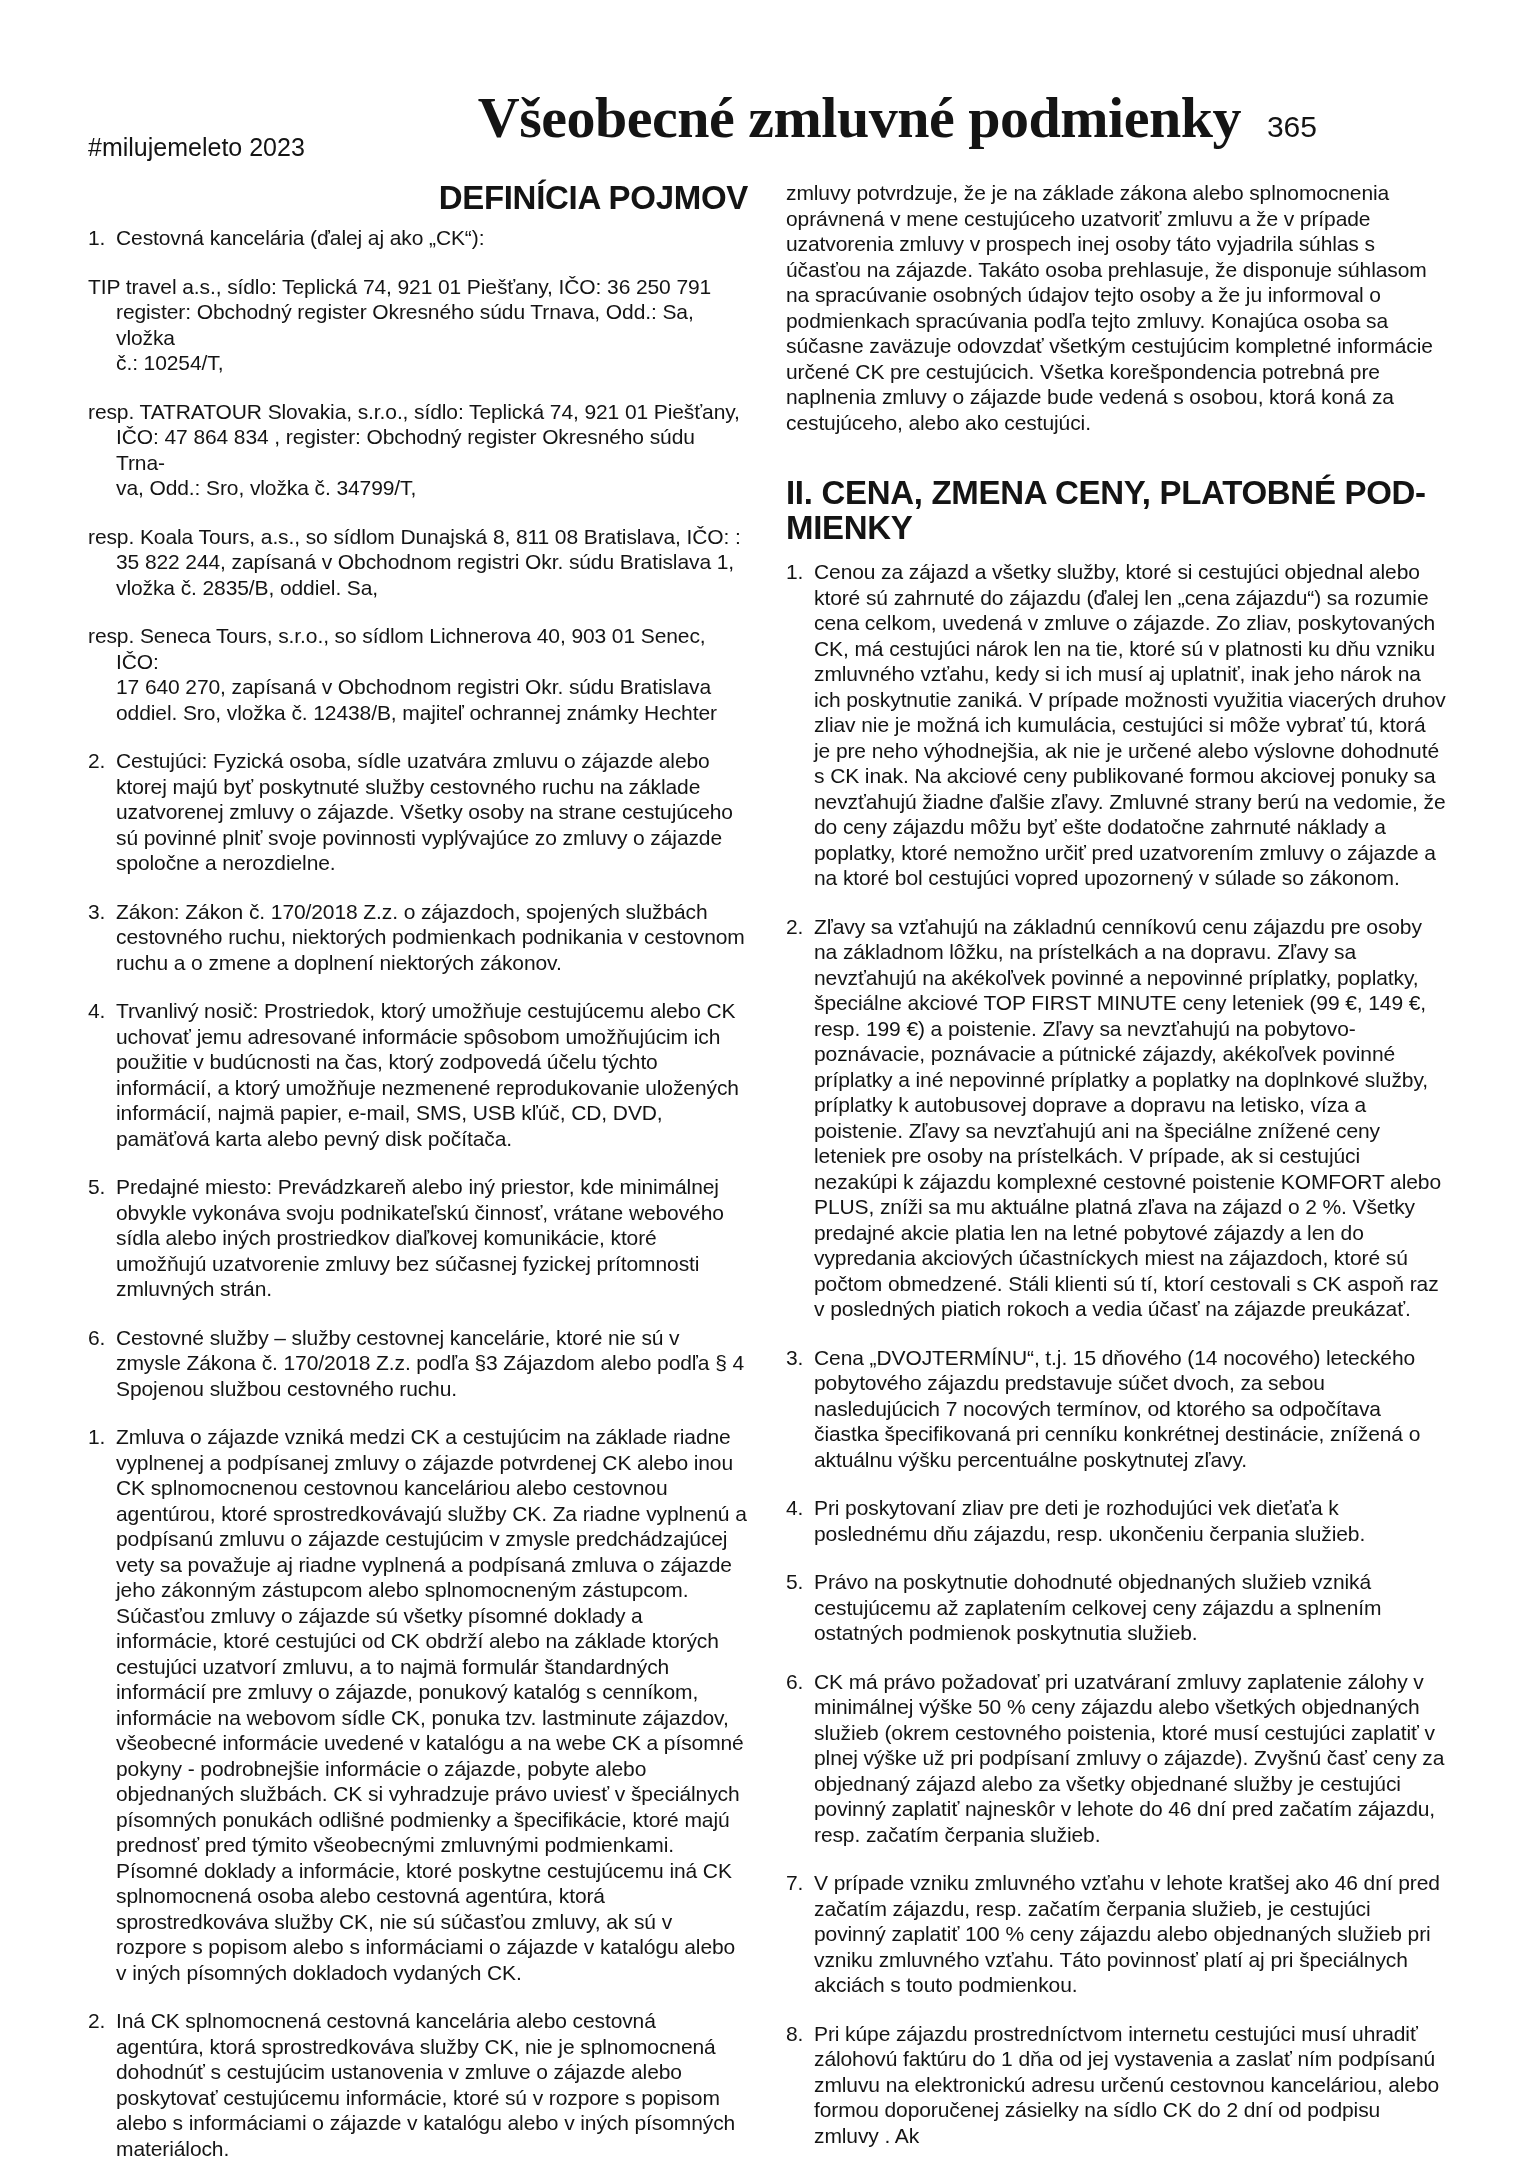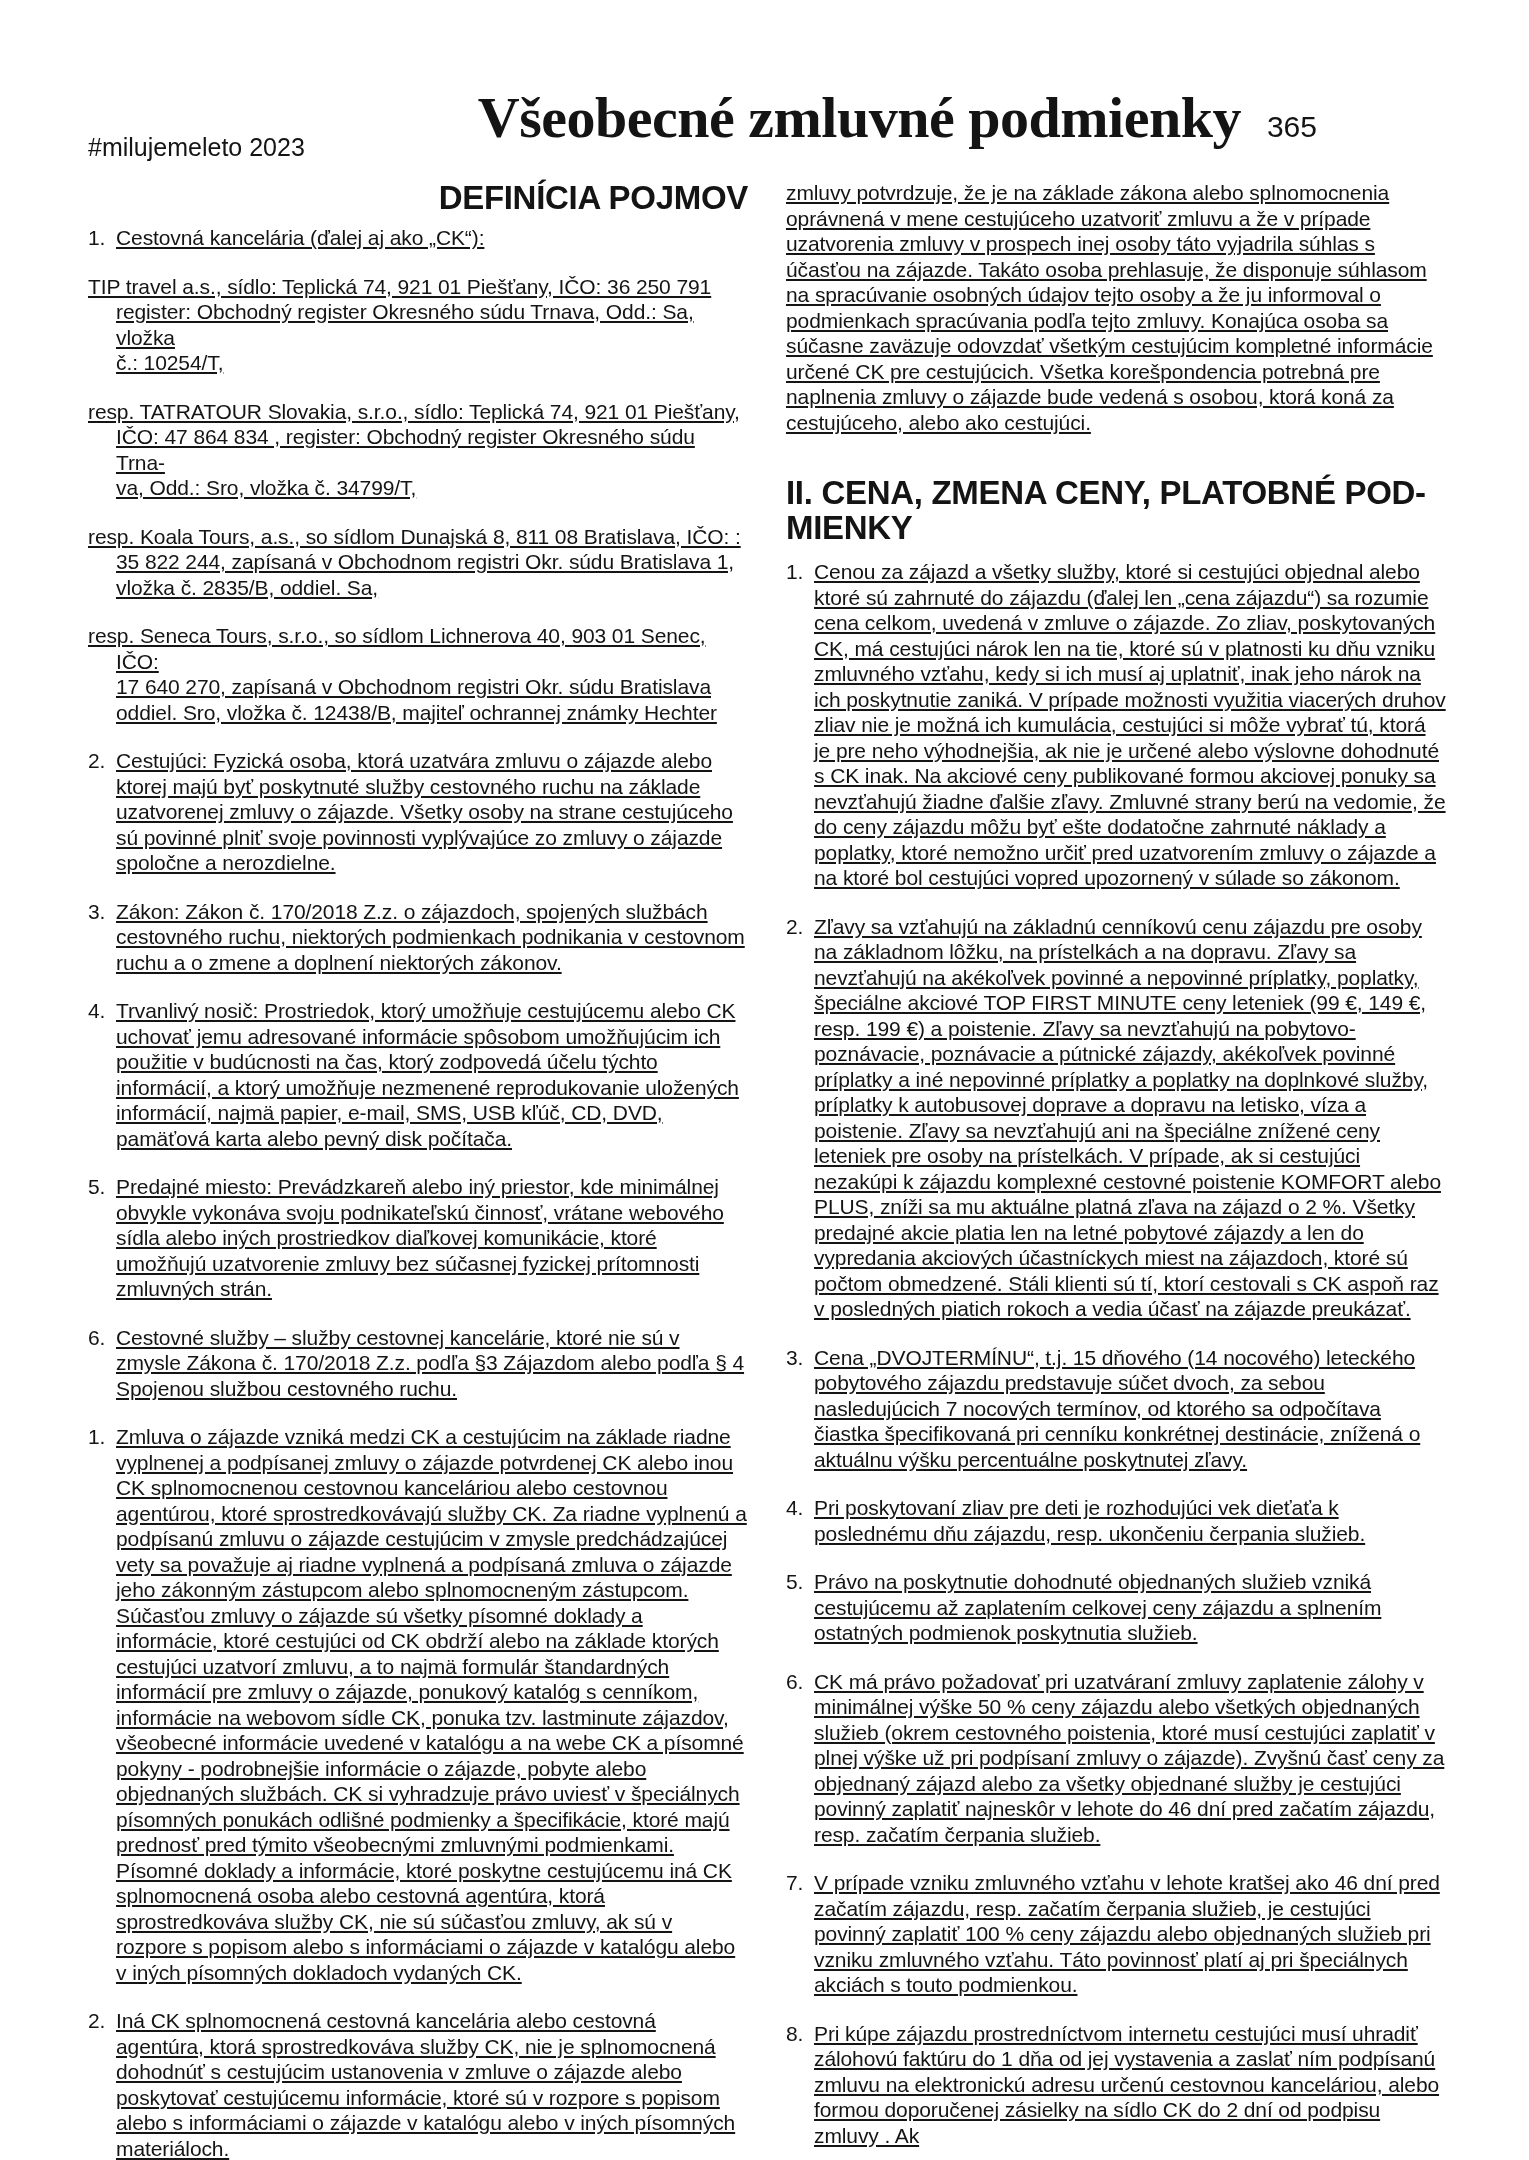--- a/index.html
+++ b/index.html
@@ -30,21 +30,21 @@
     font-size:30px;font-weight:400;
   }
   
   .columns{
     position:absolute;left:88px;top:180px;
     display:flex;gap:38px;
   }
   .col{width:660px;}
   .col p{
     margin:0 0 23px 0;
-    font-size:21px;line-height:25.5px;letter-spacing:-0.1px;text-decoration:underline;
+    font-size:21px;line-height:25.5px;letter-spacing:-0.1px;
   }
   .hang,.item{padding-left:28px;text-indent:-28px;}
   .hang{white-space:pre-line;}
   .num{display:inline-block;width:28px;text-indent:0;}
   .h{
     margin:40px 0 14px 0;
     font-size:33px;line-height:35px;font-weight:800;
     letter-spacing:-0.3px;white-space:pre-line;
   }
   .h.first{margin-top:0;margin-bottom:10px;text-align:right;}
@@ -74,21 +74,21 @@
       <p class="hang">resp. TATRATOUR Slovakia, s.r.o., sídlo: Teplická 74, 921 01 Piešťany,
 IČO: 47 864 834 , register: Obchodný register Okresného súdu Trna-
 va, Odd.: Sro, vložka č. 34799/T,</p>
       <p class="hang">resp. Koala Tours, a.s., so sídlom Dunajská 8, 811 08 Bratislava, IČO: :
 35 822 244, zapísaná v Obchodnom registri Okr. súdu Bratislava 1,
 vložka č. 2835/B, oddiel. Sa,</p>
       <p class="hang">resp. Seneca Tours, s.r.o., so sídlom Lichnerova 40, 903 01 Senec, IČO:
 17 640 270, zapísaná v Obchodnom registri Okr. súdu Bratislava
 oddiel. Sro, vložka č. 12438/B, majiteľ ochrannej známky Hechter</p>
 
-      <p class="item"><span class="num">2.</span><span class="txt">Cestujúci: Fyzická osoba, ktorá uzatvára zmluvu o zájazde alebo ktorej majú byť poskytnuté služby cestovného ruchu na základe uzatvorenej zmluvy o zájazde. Všetky osoby na strane cestujúceho sú povinné plniť svoje povinnosti vyplývajúce zo zmluvy o zájazde spoločne a nerozdielne.</span></p>
+      <p class="item"><span class="num">2.</span><span class="txt">Cestujúci: Fyzická osoba, sídle uzatvára zmluvu o zájazde alebo ktorej majú byť poskytnuté služby cestovného ruchu na základe uzatvorenej zmluvy o zájazde. Všetky osoby na strane cestujúceho sú povinné plniť svoje povinnosti vyplývajúce zo zmluvy o zájazde spoločne a nerozdielne.</span></p>
       <p class="item"><span class="num">3.</span><span class="txt">Zákon: Zákon č. 170/2018 Z.z. o zájazdoch, spojených službách cestovného ruchu, niektorých podmienkach podnikania v cestovnom ruchu a o zmene a doplnení niektorých zákonov.</span></p>
       <p class="item"><span class="num">4.</span><span class="txt">Trvanlivý nosič: Prostriedok, ktorý umožňuje cestujúcemu alebo CK uchovať jemu adresované informácie spôsobom umožňujúcim ich použitie v budúcnosti na čas, ktorý zodpovedá účelu týchto informácií, a ktorý umožňuje nezmenené reprodukovanie uložených informácií, najmä papier, e-mail, SMS, USB kľúč, CD, DVD, pamäťová karta alebo pevný disk počítača.</span></p>
       <p class="item"><span class="num">5.</span><span class="txt">Predajné miesto: Prevádzkareň alebo iný priestor, kde minimálnej obvykle vykonáva svoju podnikateľskú činnosť, vrátane webového sídla alebo iných prostriedkov diaľkovej komunikácie, ktoré umožňujú uzatvorenie zmluvy bez súčasnej fyzickej prítomnosti zmluvných strán.</span></p>
       <p class="item"><span class="num">6.</span><span class="txt">Cestovné služby – služby cestovnej kancelárie, ktoré nie sú v zmysle Zákona č. 170/2018 Z.z. podľa §3 Zájazdom alebo podľa § 4 Spojenou službou cestovného ruchu.</span></p>
 
 
       <p class="item"><span class="num">1.</span><span class="txt">Zmluva o zájazde vzniká medzi CK a cestujúcim na základe riadne vyplnenej a podpísanej zmluvy o zájazde potvrdenej CK alebo inou CK splnomocnenou cestovnou kanceláriou alebo cestovnou agentúrou, ktoré sprostredkovávajú služby CK. Za riadne vyplnenú a podpísanú zmluvu o zájazde cestujúcim v zmysle predchádzajúcej vety sa považuje aj riadne vyplnená a podpísaná zmluva o zájazde jeho zákonným zástupcom alebo splnomocneným zástupcom. Súčasťou zmluvy o zájazde sú všetky písomné doklady a informácie, ktoré cestujúci od CK obdrží alebo na základe ktorých cestujúci uzatvorí zmluvu, a to najmä formulár štandardných informácií pre zmluvy o zájazde, ponukový katalóg s cenníkom, informácie na webovom sídle CK, ponuka tzv. lastminute zájazdov, všeobecné informácie uvedené v katalógu a na webe CK a písomné pokyny - podrobnejšie informácie o zájazde, pobyte alebo objednaných službách. CK si vyhradzuje právo uviesť v špeciálnych písomných ponukách odlišné podmienky a špecifikácie, ktoré majú prednosť pred týmito všeobecnými zmluvnými podmienkami. Písomné doklady a informácie, ktoré poskytne cestujúcemu iná CK splnomocnená osoba alebo cestovná agentúra, ktorá sprostredkováva služby CK, nie sú súčasťou zmluvy, ak sú v rozpore s popisom alebo s informáciami o zájazde v katalógu alebo v iných písomných dokladoch vydaných CK.</span></p>
       <p class="item"><span class="num">2.</span><span class="txt">Iná CK splnomocnená cestovná kancelária alebo cestovná agentúra, ktorá sprostredkováva služby CK, nie je splnomocnená dohodnúť s cestujúcim ustanovenia v zmluve o zájazde alebo poskytovať cestujúcemu informácie, ktoré sú v rozpore s popisom alebo s informáciami o zájazde v katalógu alebo v iných písomných materiáloch.</span></p>
 
     </div>

